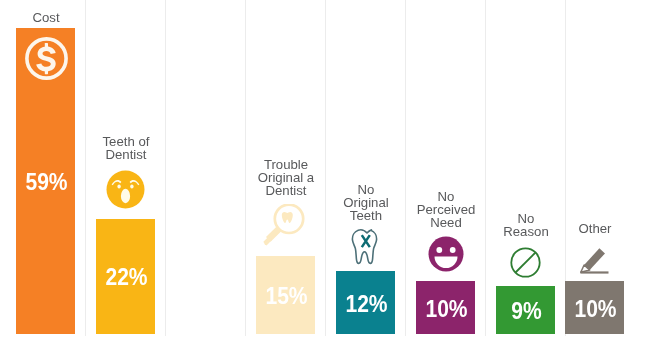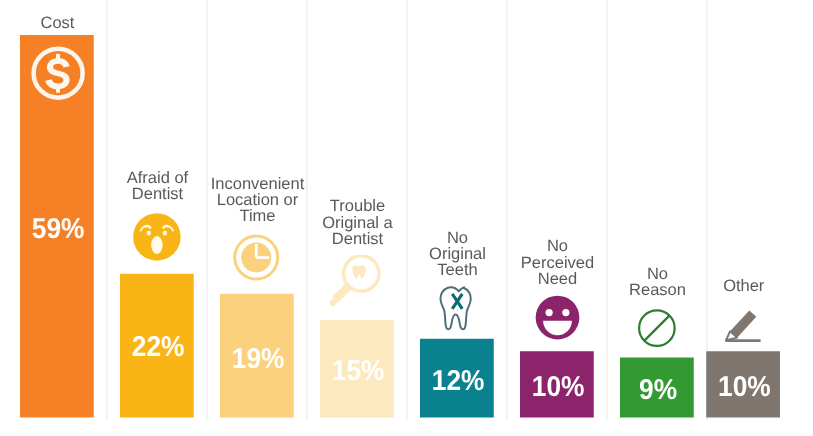--- a/index.html
+++ b/index.html
@@ -50,50 +50,36 @@
                  c 2.6 0 4.4 -1.1 4.4 -2.7
                  c 0 -1.6 -1.4 -2.4 -5.1 -3.3
                  c -5.2 -1.2 -8.1 -3.0 -8.1 -7.0
                  c 0 -4.4 3.9 -7.4 9.0 -7.4 z" fill="#fdf6ec"></path>
       </svg>
     </span>
     <div class="pct" style="top:171px">59%</div>
   </div>
 
   <div class="col" style="left:86px">
-    <div class="label" style="top:135px">Afraid of
+    <div class="label" style="top:135px">Teeth of
 Dentist</div>
     <div class="bar" style="top:219px;height:115px;background:#f9b515"></div>
     <span class="ico" style="left:20px;top:170px">
       <svg width="39" height="39" viewBox="0 0 39 39">
         <circle cx="19.5" cy="19.5" r="19" fill="#f9b515"></circle>
         <path d="M5.6 14.6 C8.4 9.6 12.4 8.4 15.4 11.9 L14.2 13.3 C11.6 10.8 9.0 11.6 6.8 15.3 z" fill="#fffbe8"></path>
         <path d="M33.4 14.6 C30.6 9.6 26.6 8.4 23.6 11.9 L24.8 13.3 C27.4 10.8 30.0 11.6 32.2 15.3 z" fill="#fffbe8"></path>
         <ellipse cx="13.1" cy="16.4" rx="1.7" ry="2.0" fill="#fffbe8"></ellipse>
         <ellipse cx="25.9" cy="16.4" rx="1.7" ry="2.0" fill="#fffbe8"></ellipse>
         <ellipse cx="19.5" cy="26.0" rx="4.6" ry="7.2" fill="#fffbe8"></ellipse>
       </svg>
     </span>
     <div class="pct" style="top:266px">22%</div>
   </div>
 
-  <div class="col" style="left:166px">
-    <div class="label" style="top:140px">Inconvenient
-Location or
-Time</div>
-    <div class="bar" style="top:235px;height:99px;background:#fbd17e"></div>
-    <span class="ico" style="left:20px;top:187px">
-      <svg width="38" height="38" viewBox="0 0 38 38">
-        <circle cx="19" cy="19" r="17.2" fill="none" stroke="#fbd17e" stroke-width="2.4"></circle>
-        <circle cx="19" cy="19" r="12" fill="#fbd17e"></circle>
-        <path d="M19 19 V8.2 M19 19 H29.4" stroke="#ffffff" stroke-width="2.2" stroke-linecap="butt" fill="none"></path>
-      </svg>
-    </span>
-    <div class="pct" style="top:274.5px">19%</div>
-  </div>
 
   <div class="col" style="left:246px">
     <div class="label" style="top:158px">Trouble
 Original a
 Dentist</div>
     <div class="bar" style="top:256px;height:78px;background:#fce9c0"></div>
     <span class="ico" style="left:14.5px;top:204px">
       <svg width="50" height="44" viewBox="0 0 50 44">
         <circle cx="28.0" cy="14.8" r="14.2" fill="none" stroke="#fce9c0" stroke-width="2.7"></circle>
         <path d="M25.2 8.6 c-1.8-1.3-4.4-0.5-4.4 2.4 c0 2.8 1.3 6.1 2.5 7.5 c0.9 1.0 1.5 0.4 1.8-0.9 c0.3-1.3 0.6-2.0 1.2-2.0 c0.6 0 0.9 0.7 1.2 2.0 c0.3 1.3 0.9 1.9 1.8 0.9 c1.2-1.4 2.5-4.7 2.5-7.5 c0-2.9-2.6-3.7-4.4-2.4 c-0.5 0.4-1.7 0.4-2.2 0z" fill="#fce9c0"></path>

